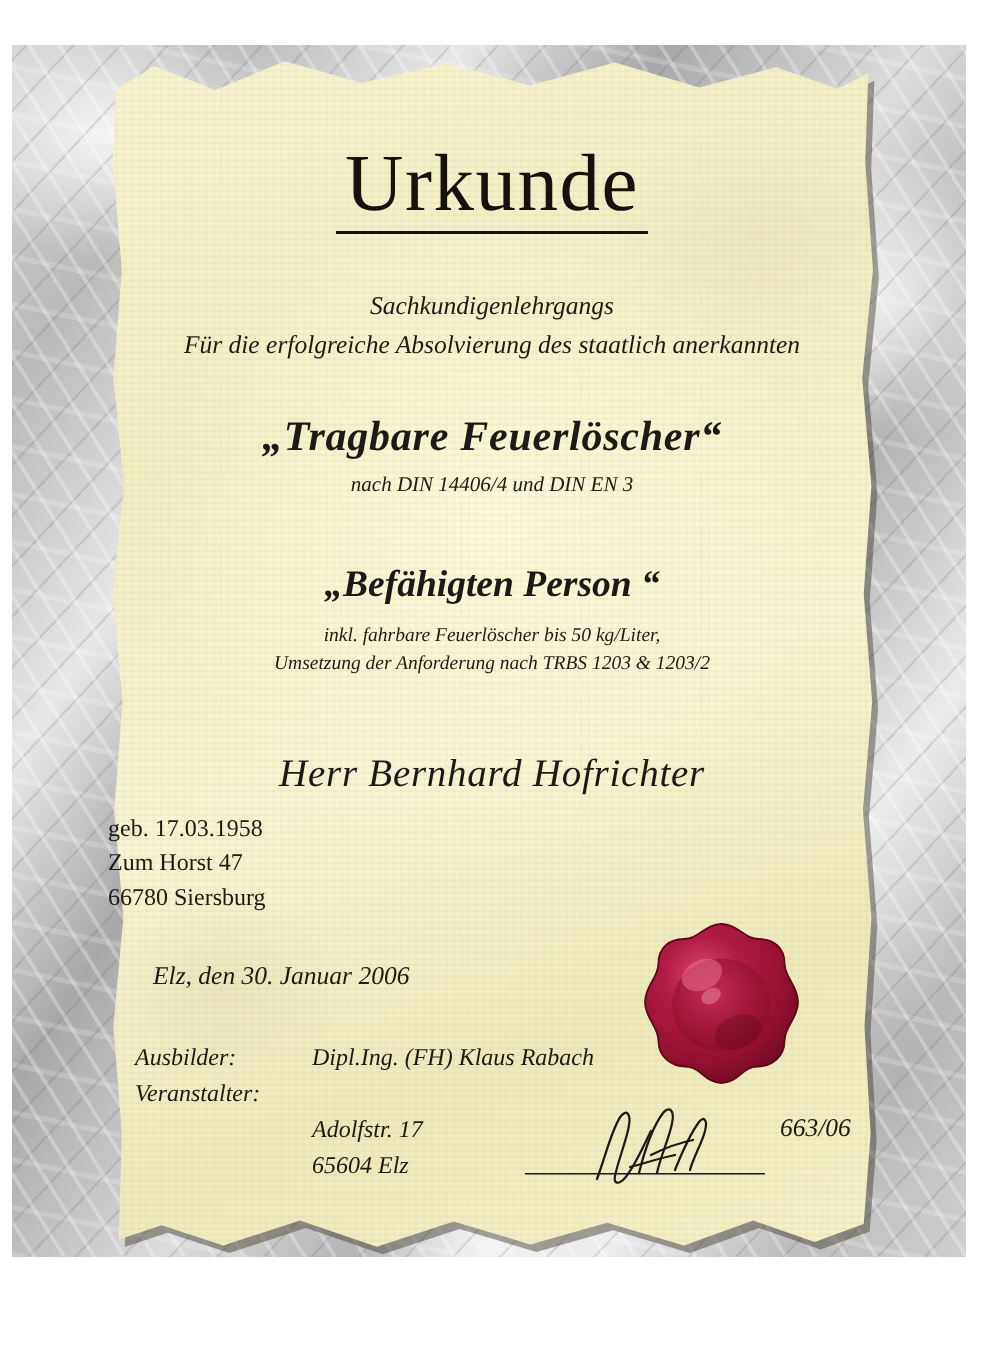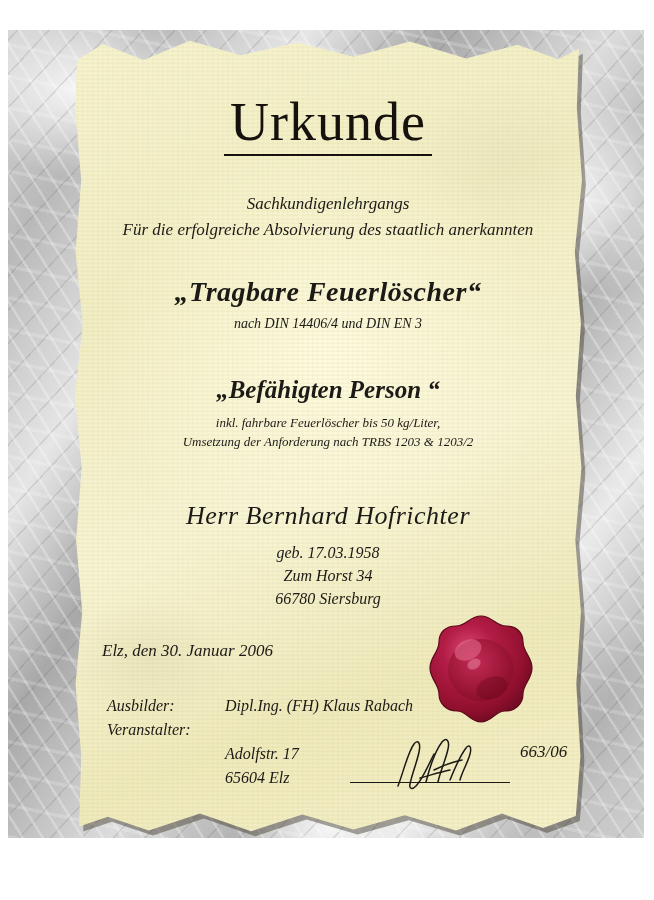--- a/index.html
+++ b/index.html
@@ -201,38 +201,37 @@
     width: 100%;
     text-align: center;
     font-size: 26px;
     font-style: italic;
     letter-spacing: 0.5px;
   }
   .recipient-details {
     position: absolute;
     top: 505px;
     width: 100%;
-    text-align: center;
+    text-align: left;
     font-size: 16px;
-    font-style: italic;
     line-height: 1.45;
   }
 
   .place-date {
     position: absolute;
     top: 605px;
     left: 30px;
     font-size: 17px;
     font-style: italic;
   }
 
   .signatories {
     position: absolute;
     top: 658px;
-    left: 35px;
+    left: 18px;
     font-size: 16px;
     font-style: italic;
     line-height: 1.5;
   }
   .sig-row {
     display: flex;
   }
   .sig-label {
     width: 118px;
     flex: 0 0 118px;
@@ -311,21 +310,21 @@
 
       <div class="qualification">„Befähigten Person “</div>
       <div class="qual-note">
         <div>inkl. fahrbare Feuerlöscher bis 50 kg/Liter,</div>
         <div>Umsetzung der Anforderung nach TRBS 1203 &amp; 1203/2</div>
       </div>
 
       <div class="recipient-name">Herr Bernhard Hofrichter</div>
       <div class="recipient-details">
         <div>geb. 17.03.1958</div>
-        <div>Zum Horst 34</div>
+        <div>Zum Horst 47</div>
         <div>66780 Siersburg</div>
       </div>
 
       <div class="place-date">Elz, den 30. Januar 2006</div>
 
       <div class="signatories">
         <div class="sig-row">
           <div class="sig-label">Ausbilder:</div>
           <div class="sig-value">Dipl.Ing. (FH) Klaus Rabach</div>
         </div>

